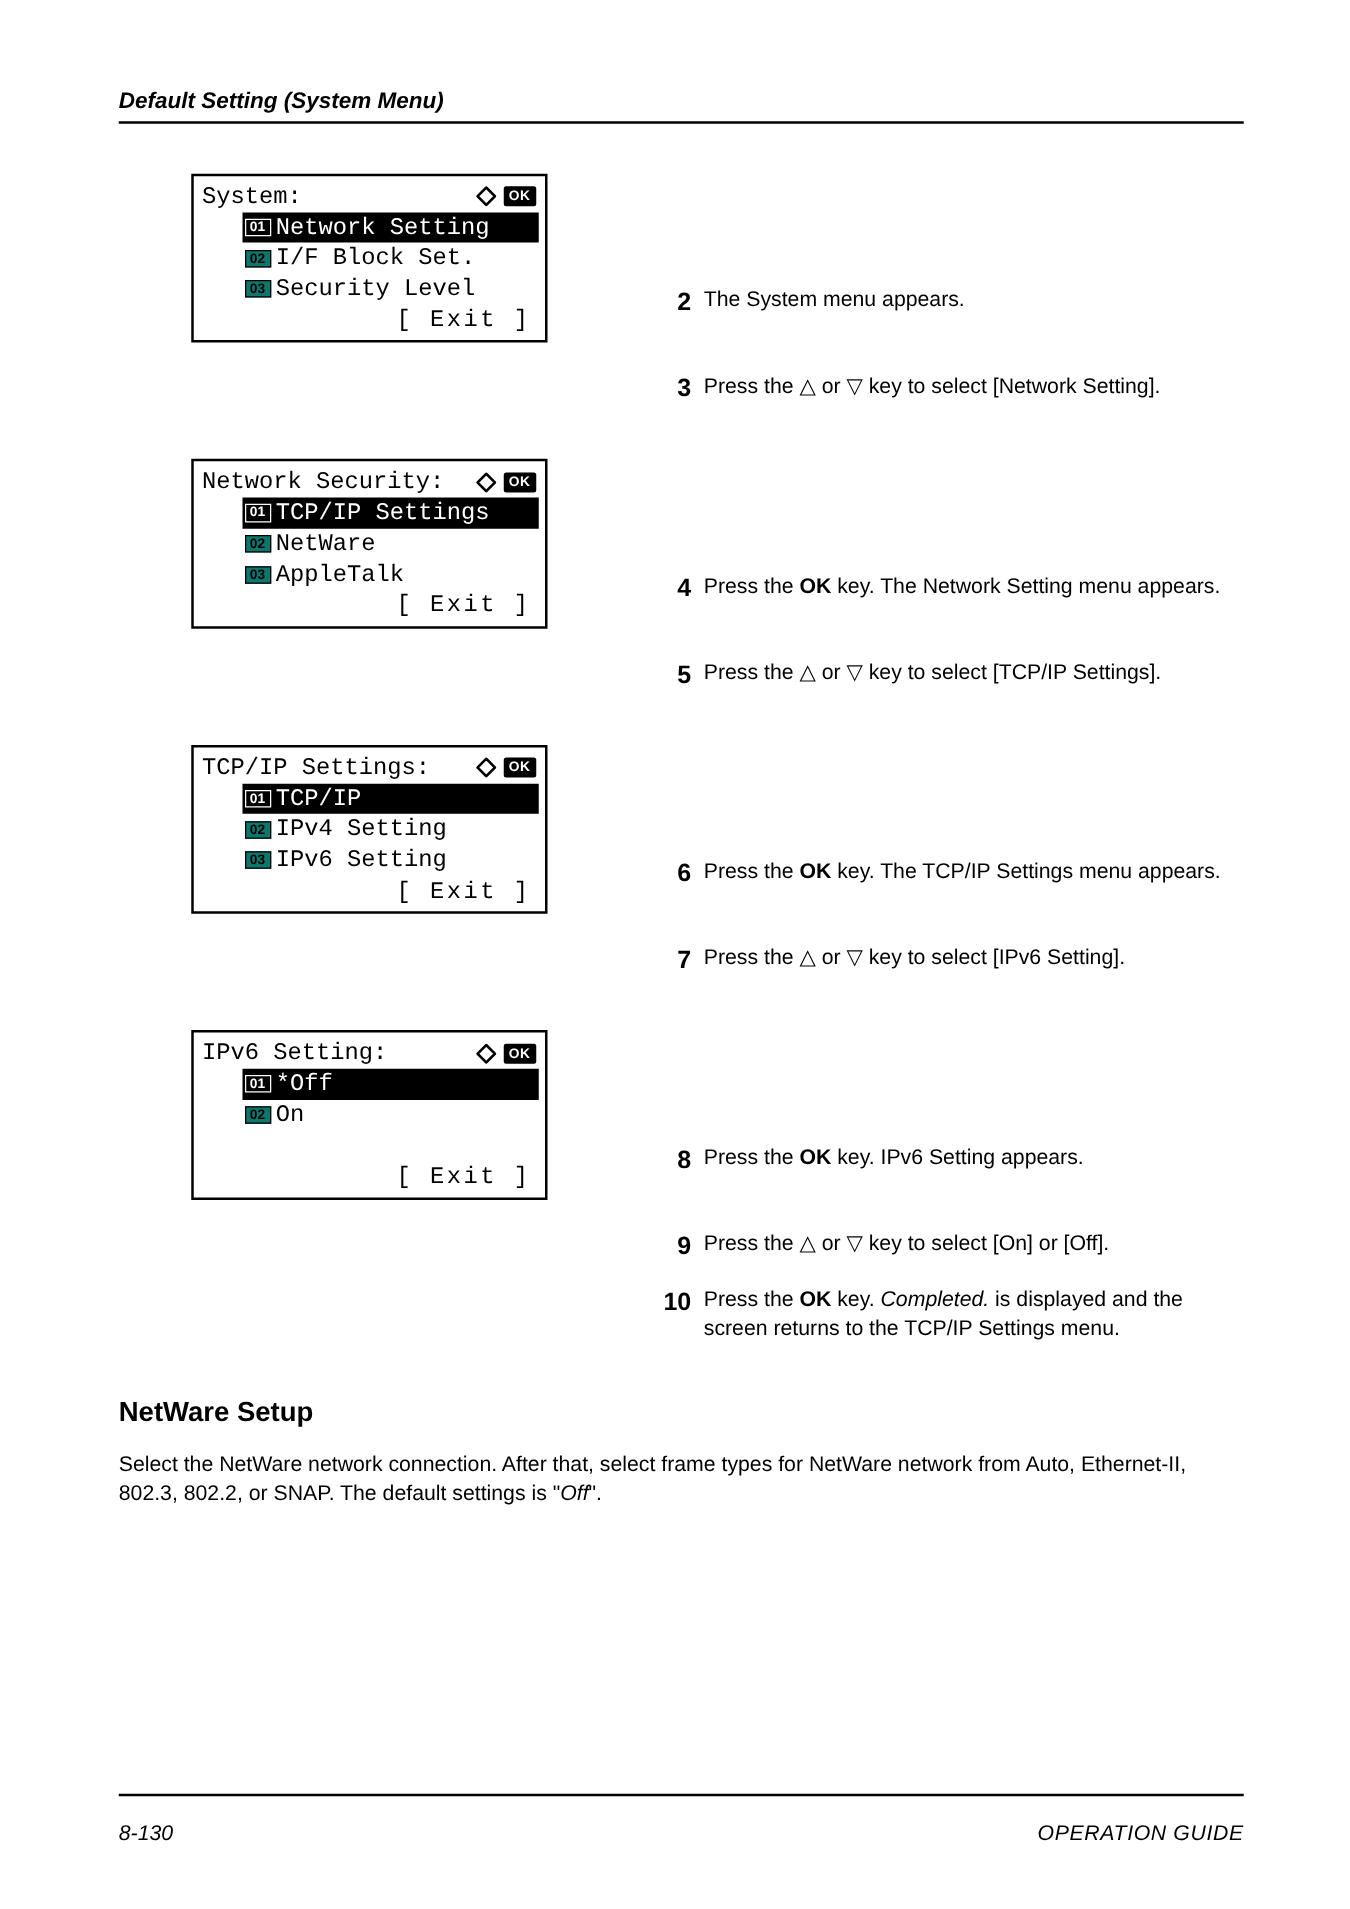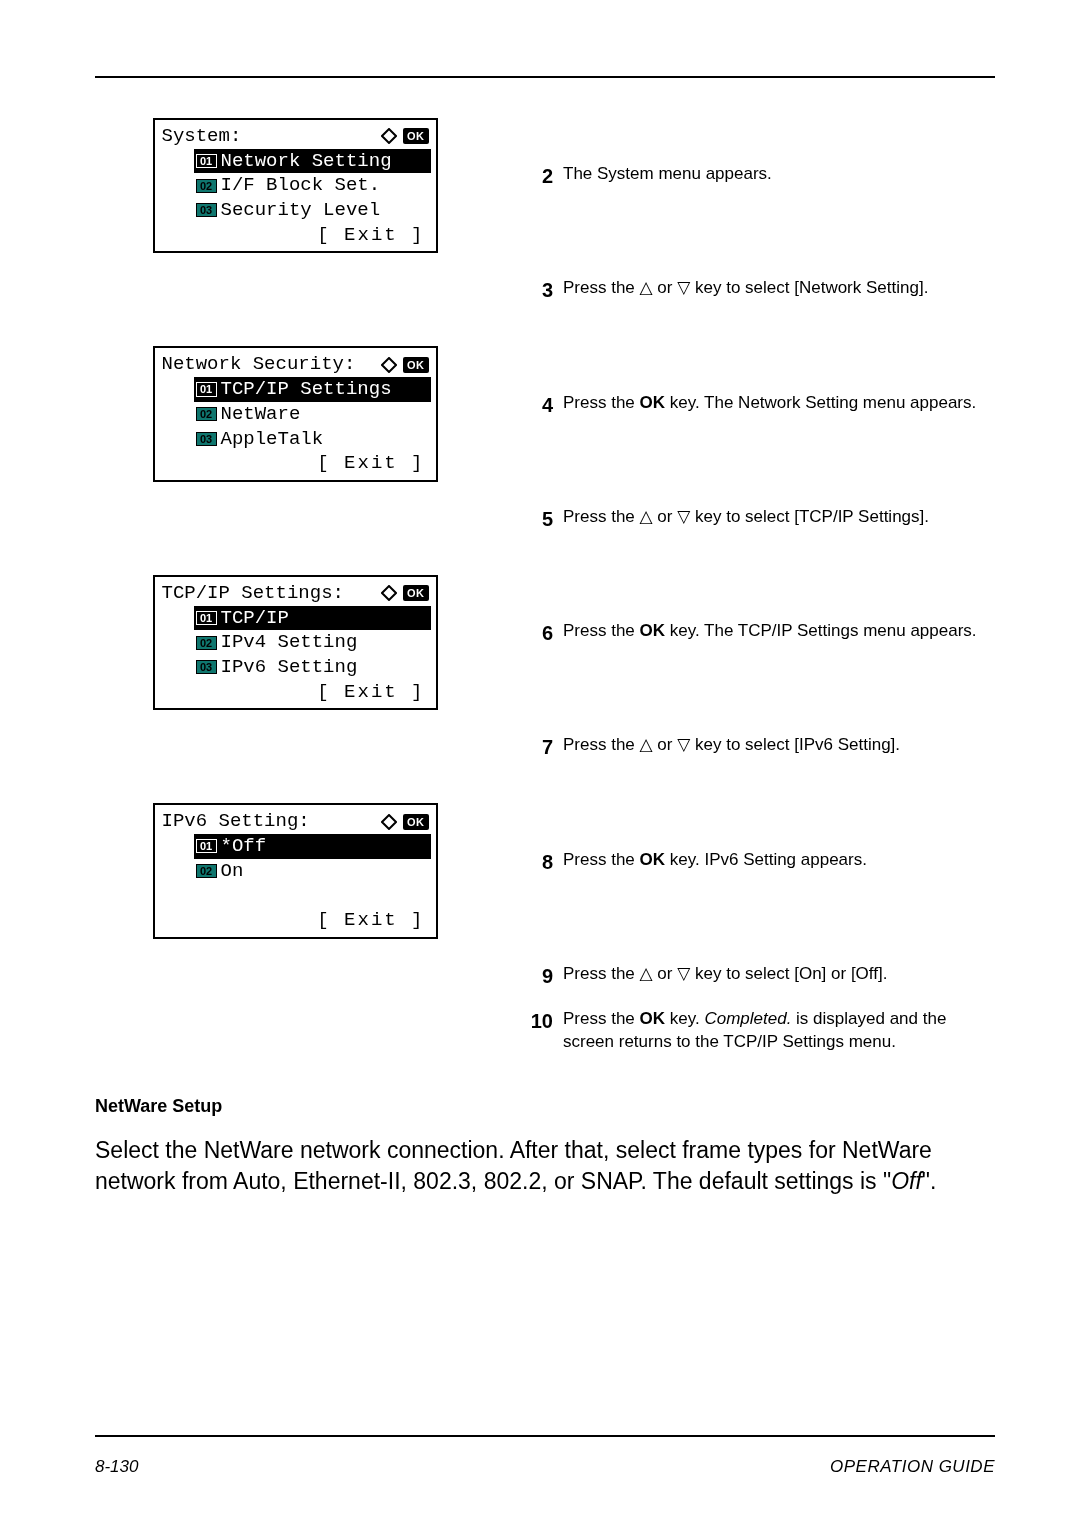--- a/index.html
+++ b/index.html
@@ -25,21 +25,21 @@
     font-style: italic;
     font-weight: bold;
     font-size: 18px;
     margin-bottom: 2px;
   }
   .content-area {
     margin-top: 40px;
   }
   .row-block {
     display: flex;
-    align-items: center;
+    align-items: flex-end;
     margin-bottom: 24px;
   }
   .lcd-col {
     width: 400px;
     flex: 0 0 400px;
     display: flex;
     justify-content: center;
   }
   .steps-col {
     flex: 1;
@@ -127,46 +127,47 @@
   .lcd .softkey {
     text-align: right;
     padding-right: 6px;
     letter-spacing: 2px;
   }
   .tri {
     font-family: Arial, sans-serif;
   }
   .section-heading {
     font-weight: bold;
-    font-size: 18px;
+    font-size: 22px;
     margin-top: 24px;
     margin-bottom: 18px;
   }
   .body-para {
-    font-size: 23px;
+    font-size: 17px;
     line-height: 1.35;
     margin-bottom: 14px;
   }
   .footer {
     position: absolute;
     bottom: 50px;
     left: 95px;
     right: 85px;
   }
   .footer-bar { border-top: 2px solid #000; padding-top: 20px; display: flex; justify-content: space-between; font-style: italic; font-size: 17px; }
   .footer-bar .pg { font-weight: normal; }
   .footer-bar .guide { font-weight: normal; letter-spacing: 0.5px; }
   b { font-weight: bold; }
   i { }
 </style>
 </head>
 <body>
 
 <div class="page">
 
+  <div class="header-text">Default Setting (System Menu)</div>
   <div class="header-bar"></div>
 
   <div class="content-area">
 
     <div class="row-block">
       <div class="lcd-col">
         <div class="lcd">
           <div class="title-row">
             <span class="ttl">System:</span>
             <span class="icons">

